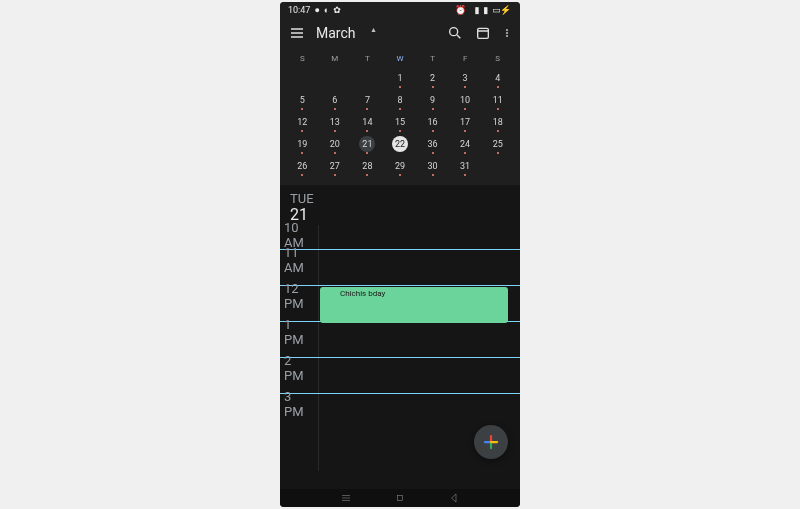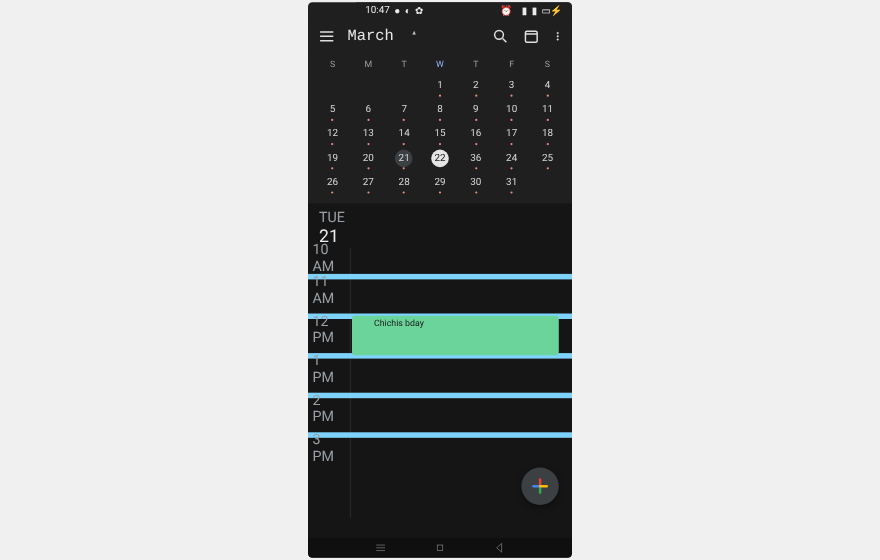--- a/index.html
+++ b/index.html
@@ -26,52 +26,51 @@
   }
   .statusbar {
     height: 16px;
     display: flex;
     justify-content: space-between;
     align-items: center;
     font-size: 9px;
     padding: 0 8px;
     color: #eaeaea;
     background: #1f1f1f;
-    margin-left: 44px;
   }
   .statusbar .left, .statusbar .right { display: flex; gap: 4px; align-items: center; }
   .appbar {
     height: 30px;
     display: flex;
     align-items: center;
     padding: 0 8px;
     gap: 10px;
     background: #1f1f1f;
   }
   .icon-btn { width: 18px; height: 18px; display: flex; align-items: center; justify-content: center; color: #e0e0e0; cursor: pointer; }
   .icon-btn svg { width: 16px; height: 16px; fill: currentColor; stroke: currentColor; }
-  .title { font-size: 14px; font-weight: 400; color: #e8e8e8; display: flex; align-items: flex-start; gap: 16px; cursor: pointer; font-family: Liberation Mono, monospace; }
+  .title { font-size: 14px; font-weight: 400; color: #e8e8e8; display: flex; align-items: flex-start; gap: 16px; cursor: pointer; }
   .title .arrow { font-size: 8px; opacity: 0.8; }
   .spacer { flex: 1; }
   .month-grid { padding: 2px 6px 8px 6px; background: #1f1f1f; }
   .dow-row, .week-row { display: grid; grid-template-columns: repeat(7, 1fr); text-align: center; }
   .dow-cell { font-size: 8px; color: #9e9e9e; padding: 4px 0; }
   .dow-cell.today { color: #8ab4f8; }
   .day-cell { font-size: 9px; color: #d6d6d6; padding: 3px 0 0 0; height: 22px; position: relative; }
   .day-cell.empty { color: transparent; }
   .day-cell .num { display: inline-block; width: 16px; height: 16px; line-height: 16px; border-radius: 50%; }
   .day-cell.selected .num { background: #3c4043; }
   .day-cell.today .num { background: #e5e5e5; color: #202124; }
   .day-cell .dot { position: absolute; left: 50%; transform: translateX(-50%); bottom: 1px; width: 2px; height: 2px; border-radius: 50%; background: #f28b82; }
   .day-area { flex: 1; background: #151515; position: relative; overflow: hidden; }
   .day-header { display: flex; align-items: baseline; flex-direction: column; padding: 6px 0 4px 10px; height: 40px; }
   .day-header .dow { font-size: 13px; color: #9aa0a6; text-transform: uppercase; }
   .day-header .dnum { font-size: 16px; color: #e8eaed; line-height: 18px; }
   .timeline { position: absolute; left: 0; right: 0; top: 40px; bottom: 18px; }
-  .hour-row { height: 36px; border-top: 5px solid #7dd3fc; position: relative; }
+  .hour-row { height: 36px; border-top: 1px solid #7dd3fc; position: relative; }
   .hour-row.short { height: 24px; border-top: none; }
   .hour-label { position: absolute; left: 4px; top: -5px; font-size: 13px; color: #9aa0a6; width: 30px; }
   .gutter-line { position: absolute; left: 38px; top: 0; bottom: 18px; width: 1px; background: #2a2a2a; }
   .event {
     position: absolute;
     background: #68d391;
     color: #1a1a1a;
     font-size: 8px;
     border-radius: 3px;
     padding: 2px 20px;

